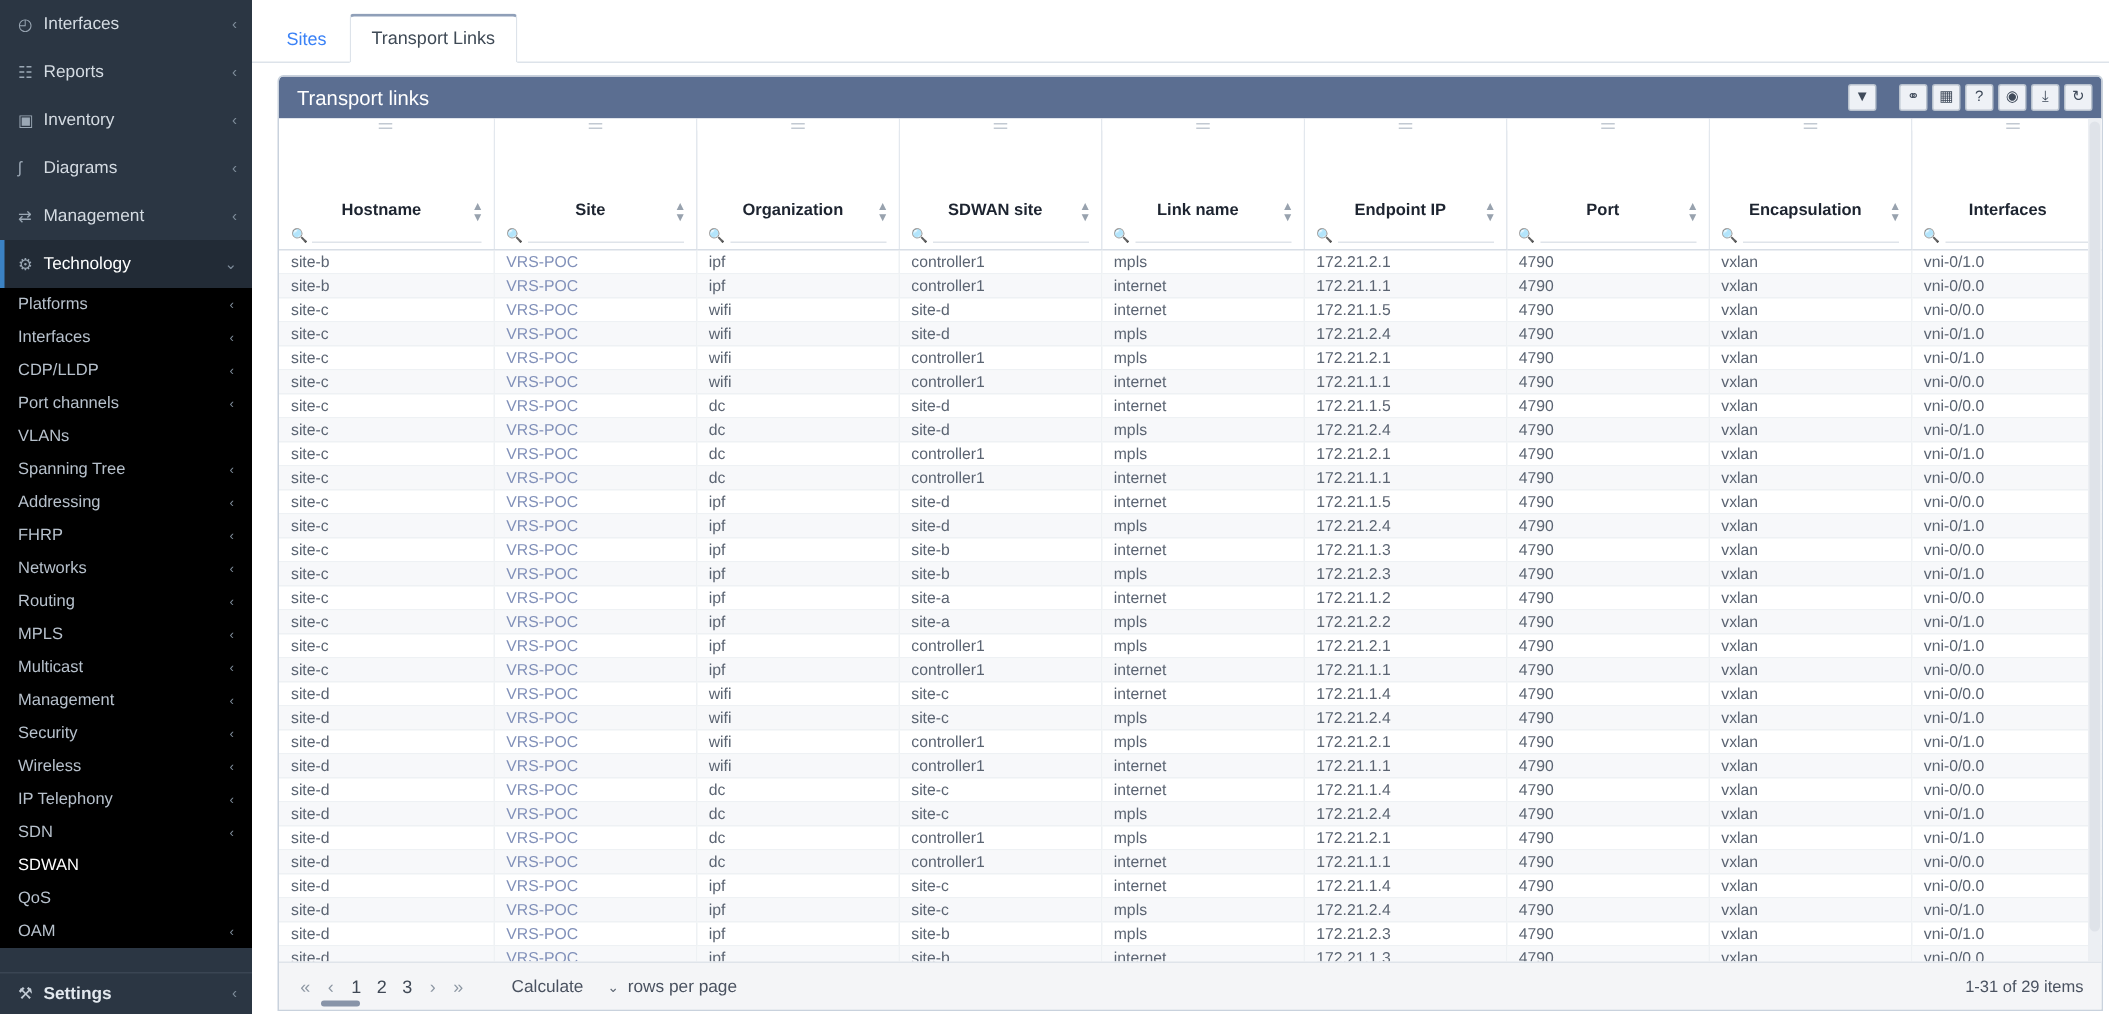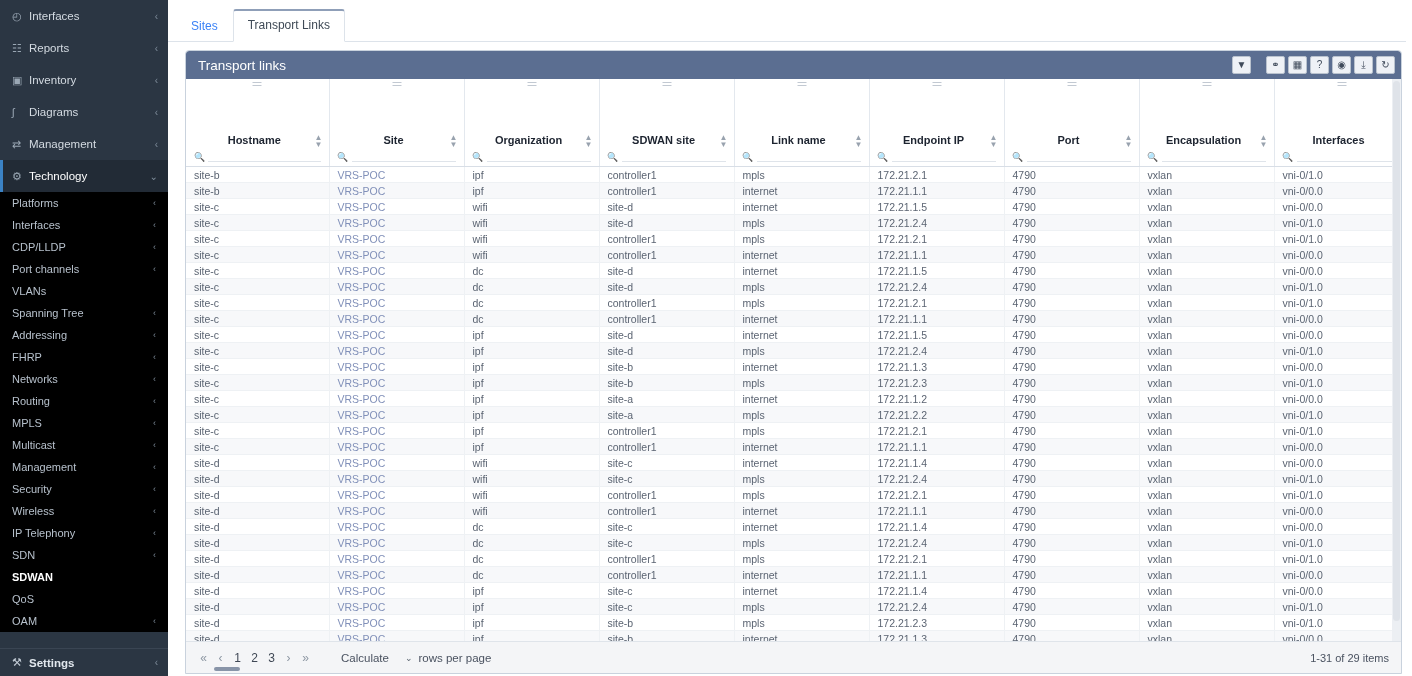--- a/index.html
+++ b/index.html
@@ -48,21 +48,21 @@
   .sub-item {
     display: flex; align-items: center;
     height: 22px;
     padding: 0 12px 0 12px;
     font-size: 11px;
     cursor: pointer;
     color: #b7c1cc;
   }
   .sub-item .lbl { flex: 1; }
   .sub-item .chev { color: #7e8c9a; font-size: 9px; }
-  .sub-item.selected .lbl { color: #ffffff; font-weight: bold; }
+  .sub-item.selected .lbl { color: #ffffff; font-weight: normal; }
 
   .settings-item {
     position: absolute; bottom: 0; left: 0; right: 0;
     display: flex; align-items: center;
     height: 28px; padding: 0 10px 0 12px;
     background: #2b3643;
     border-top: 1px solid #3a4553;
     cursor: pointer;
   }
   .settings-item .ico { width: 17px; color: #c3ccd6; font-size: 11px; }

